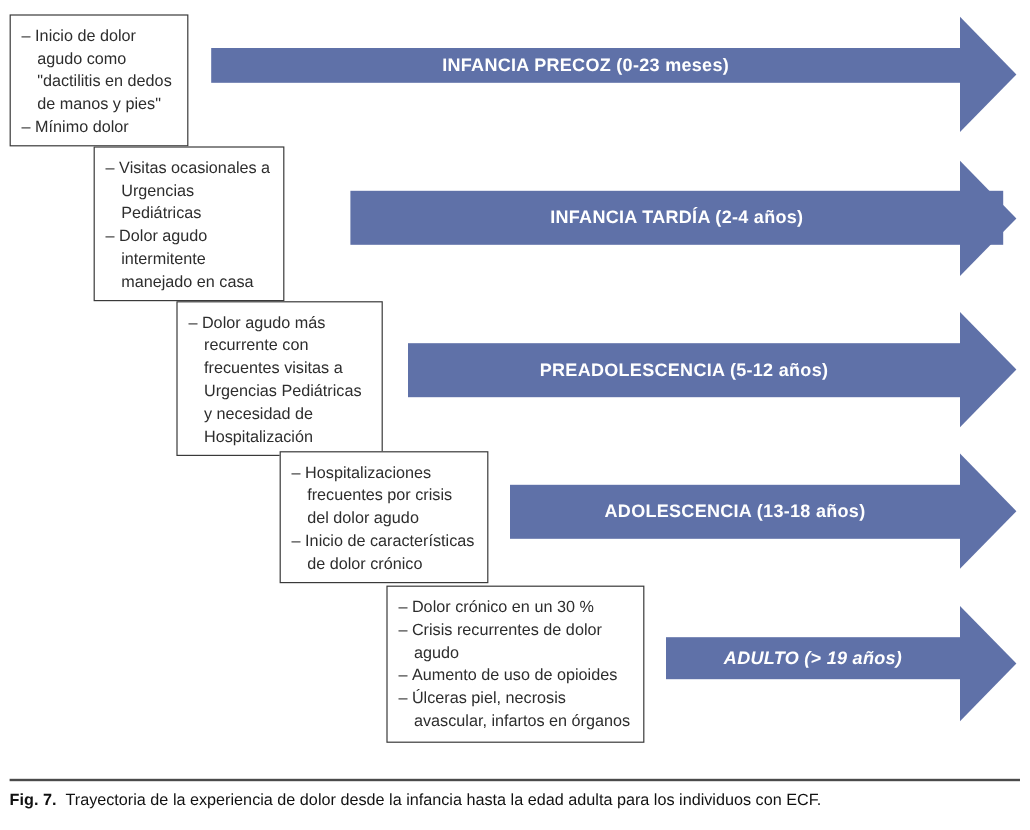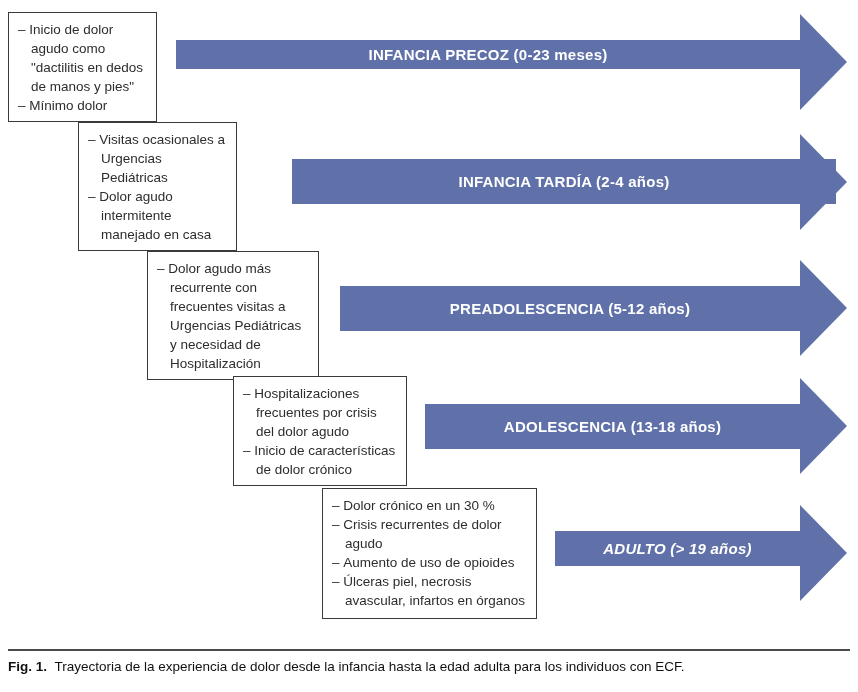--- a/index.html
+++ b/index.html
@@ -146,17 +146,17 @@
     <div class="bullet">Aumento de uso de opioides</div>
     <div class="bullet">Úlceras piel, necrosis avascular, infartos en órganos</div>
   </div>
   <div class="arrow-body body-5">
     <span class="arrow-label">ADULTO (&gt; 19 años)</span>
   </div>
   <div class="arrow-head head-5"></div>
 
   <div class="caption-rule"></div>
   <p class="caption">
-    <strong>Fig. 1.</strong>
+    <strong>Fig. 7.</strong>
     <span>Trayectoria de la experiencia de dolor desde la infancia hasta la edad adulta para los individuos con ECF.</span>
   </p>
 
 </div>
 
 </body></html>

